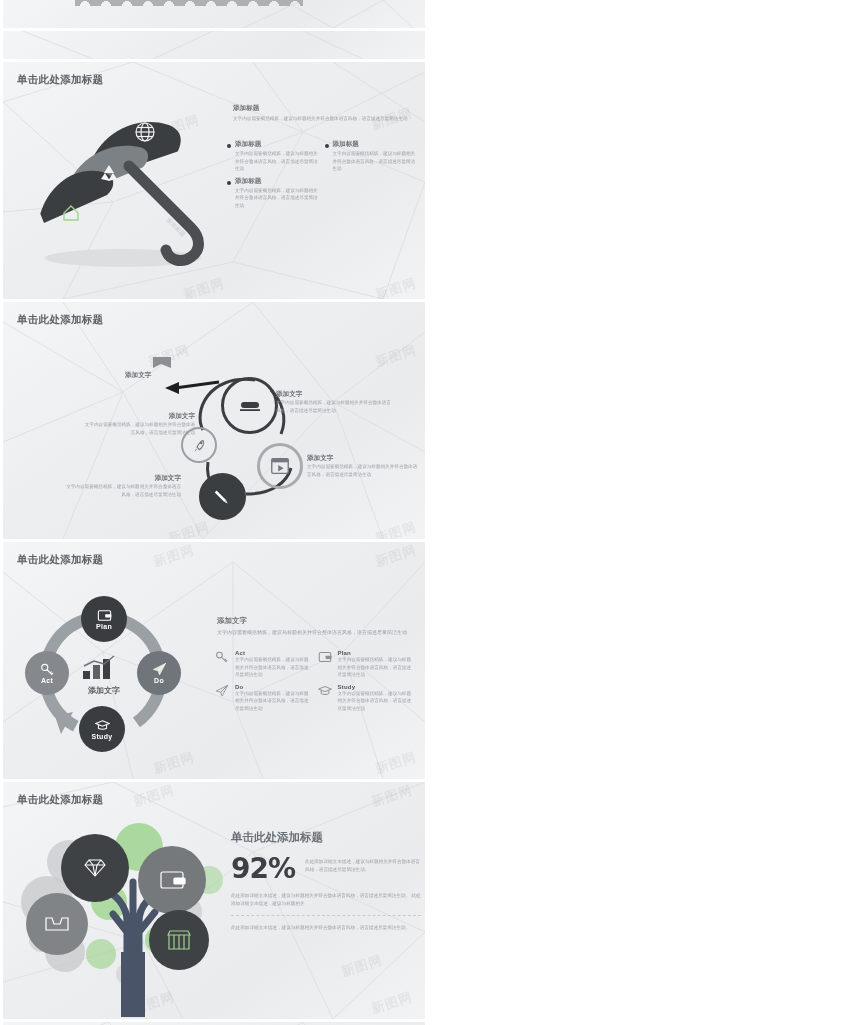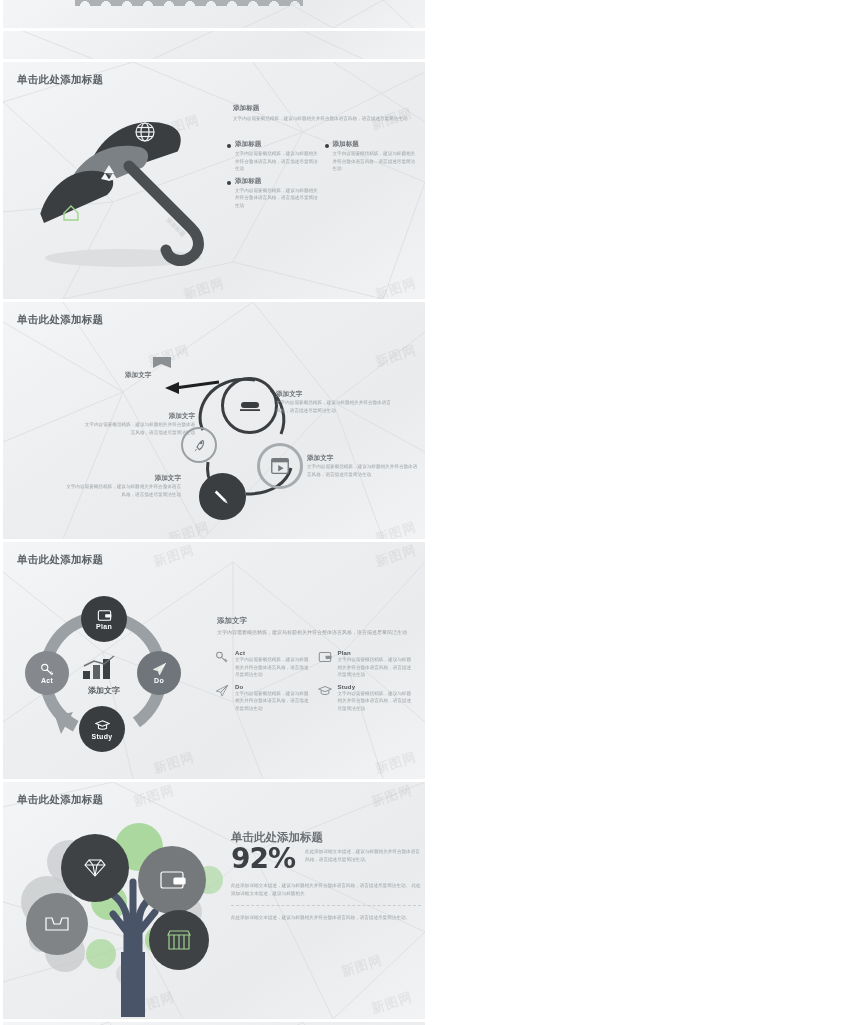--- a/index.html
+++ b/index.html
@@ -461,21 +461,21 @@
         <g transform="translate(170,138)" stroke="#9fd48f" stroke-width="1.2" fill="none">
           <path d="M-11 -5 L-9 -9 L9 -9 L11 -5 Z"></path>
           <path d="M-10 -5 L-10 9 L10 9 L10 -5"></path>
           <path d="M-5 -5 L-5 9 M0 -5 L0 9 M5 -5 L5 9"></path>
         </g>
       </svg>
     </div>
 
     <div class="tree-txt">
       <div class="big-title">单击此处添加标题</div>
-      <div style="display:flex;gap:10px;align-items:flex-start;">
+      <div style="display:flex;gap:10px;align-items:flex-start;margin-top:10px;">
         <div class="pct">92%</div>
         <div class="body-txt" style="flex:1;padding-top:3px;">此处添加详细文本描述，建议与标题相关并符合整体语言风格，语言描述尽量简洁生动。</div>
       </div>
       <div class="body-txt" style="margin-top:9px;">此处添加详细文本描述，建议与标题相关并符合整体语言风格，语言描述尽量简洁生动。 此处添加详细文本描述，建议与标题相关</div>
       <div class="hr-d"></div>
       <div class="body-txt" style="margin-top:8px;">此处添加详细文本描述，建议与标题相关并符合整体语言风格，语言描述尽量简洁生动。</div>
     </div>
   </div>
 
   <div class="slide">

